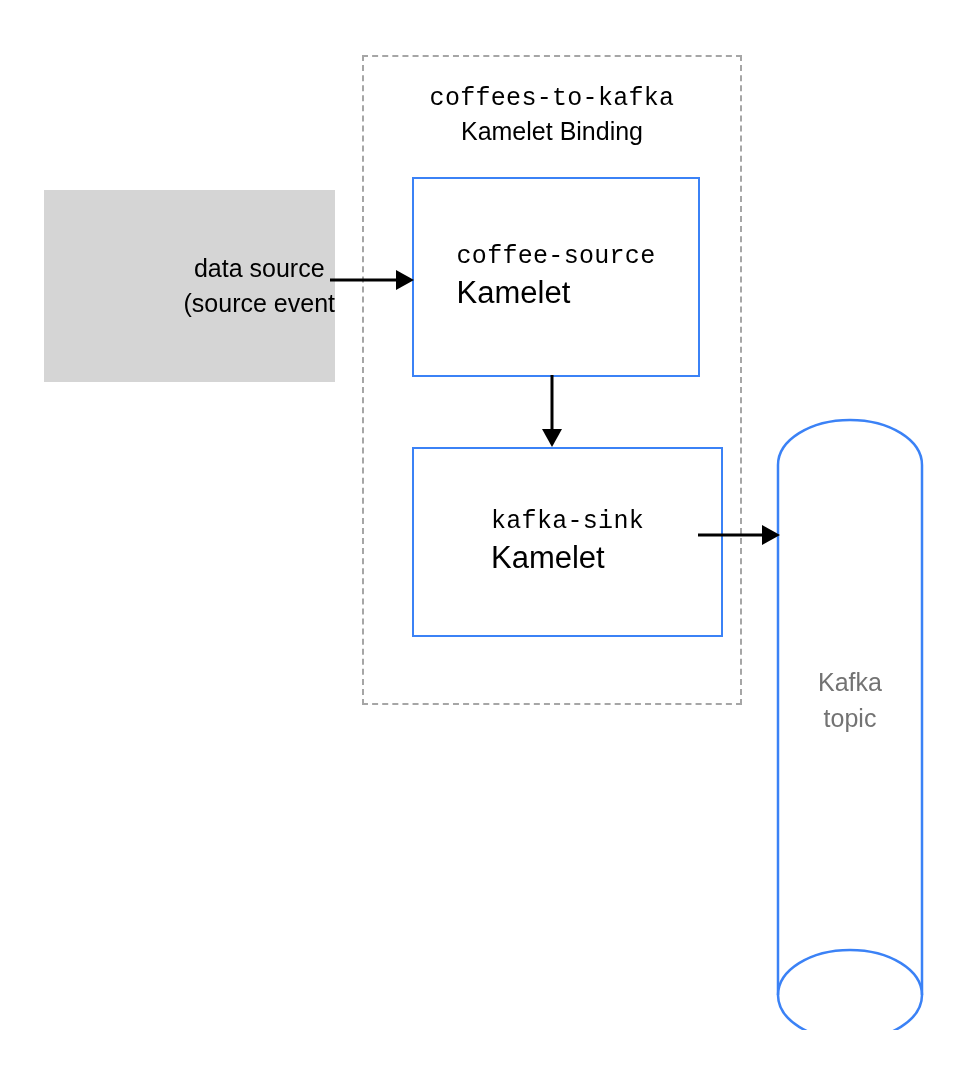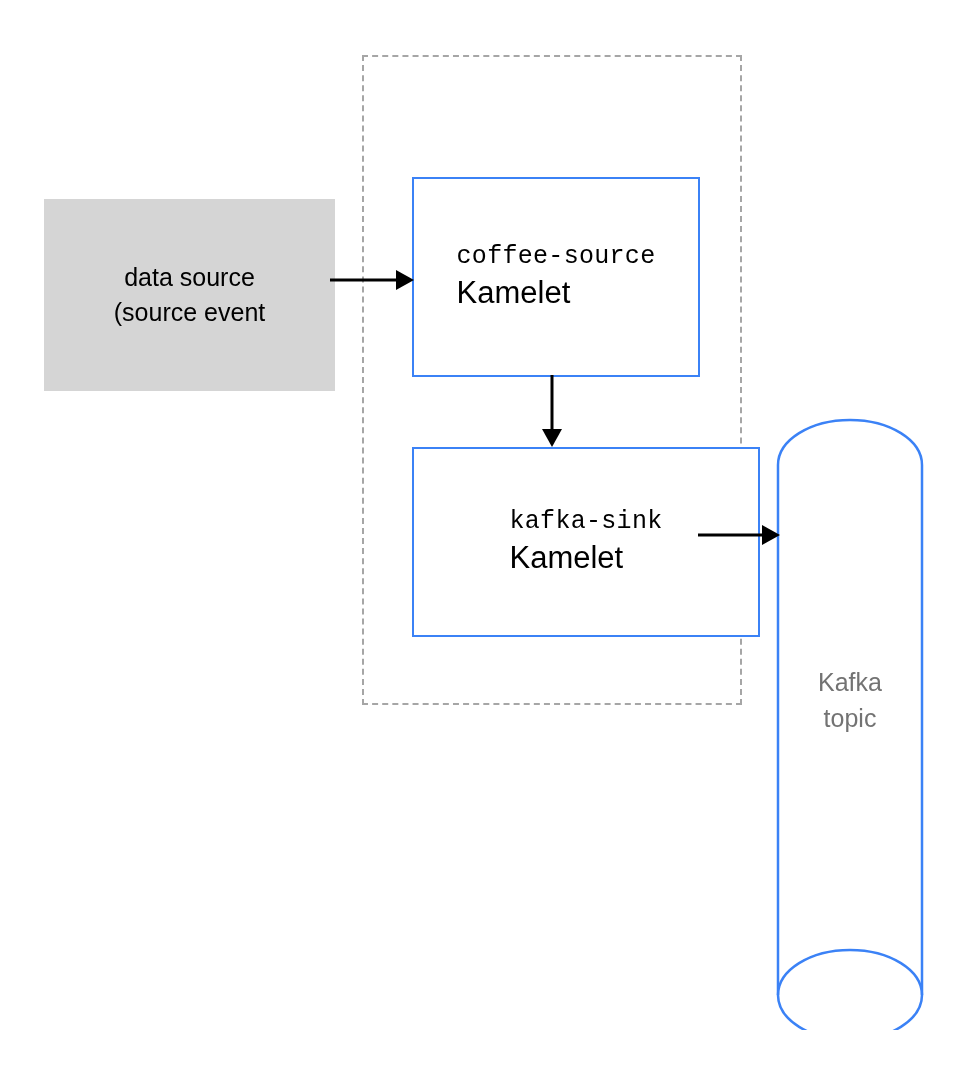--- a/index.html
+++ b/index.html
@@ -52,27 +52,27 @@
   }
   #binding-title .l2 {
     display: block;
     font-size: 25px;
   }
 
   
   #source-box {
     position: absolute;
     left: 44px;
-    top: 199px;
+    top: 190px;
     width: 291px;
     height: 192px;
     background: #d5d5d5;
     display: flex;
     align-items: center;
-    justify-content: center;
+    justify-content: flex-end;
     box-sizing: border-box;
   }
   #source-box .label {
     text-align: center;
     font-size: 25px;
     line-height: 1.42;
     color: #000000;
   }
   #source-box .label span { display: block; }
 
@@ -88,21 +88,21 @@
   }
   #coffee-source-box {
     left: 412px;
     top: 177px;
     width: 288px;
     height: 200px;
   }
   #kafka-sink-box {
     left: 412px;
     top: 447px;
-    width: 348px;
+    width: 311px;
     height: 190px;
   }
   .kamelet-box .label {
     line-height: 1.32;
     color: #000000;
   }
   .kamelet-box .label .l1 {
     display: block;
     font-size: 25px;
     letter-spacing: 0.3px;
@@ -144,20 +144,24 @@
   #arrow-coffee-to-sink   { left: 540px; top: 375px; }
   #arrow-sink-to-topic    { left: 698px; top: 523px; }
 </style>
 </head>
 <body>
 
 <div id="diagram">
 
   <div id="binding-container"></div>
 
+  <div id="binding-title">
+    <span class="l1 mono">coffees-to-kafka</span>
+    <span class="l2 sans">Kamelet Binding</span>
+  </div>
 
   <div id="source-box">
     <div class="label sans">
       <span>data source</span>
       <span>(source event</span>
     </div>
   </div>
 
   <div id="coffee-source-box" class="kamelet-box">
     <div class="label">

